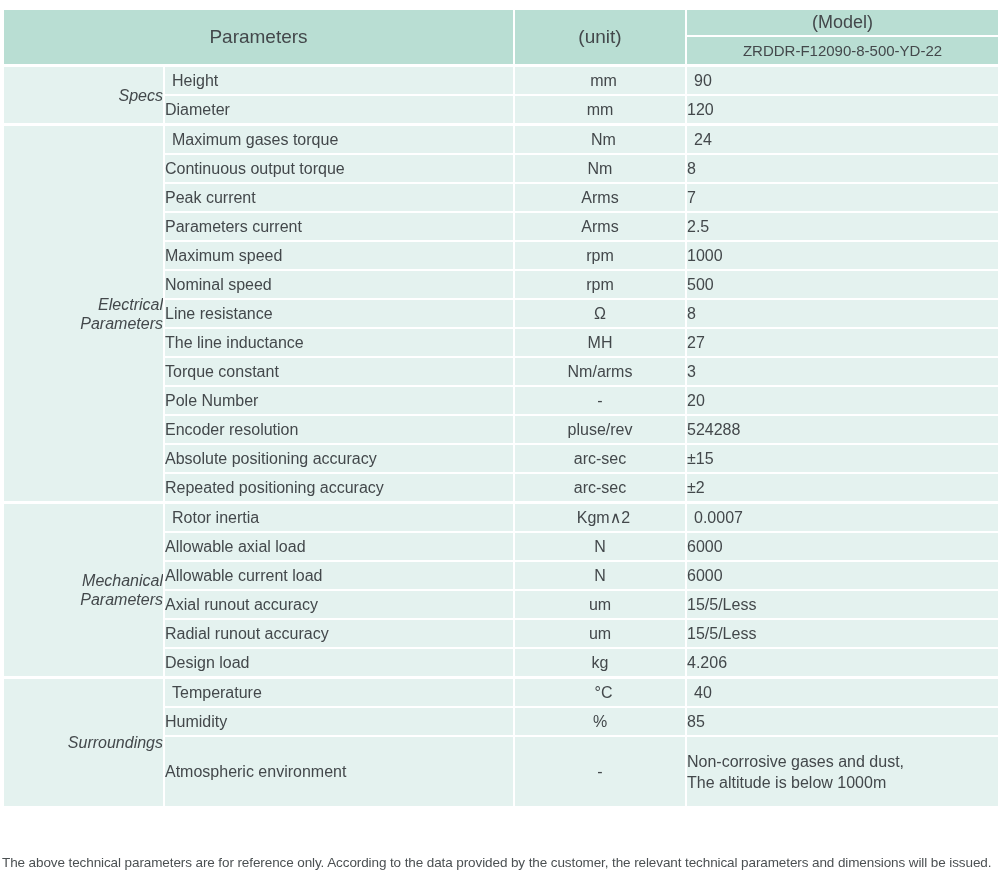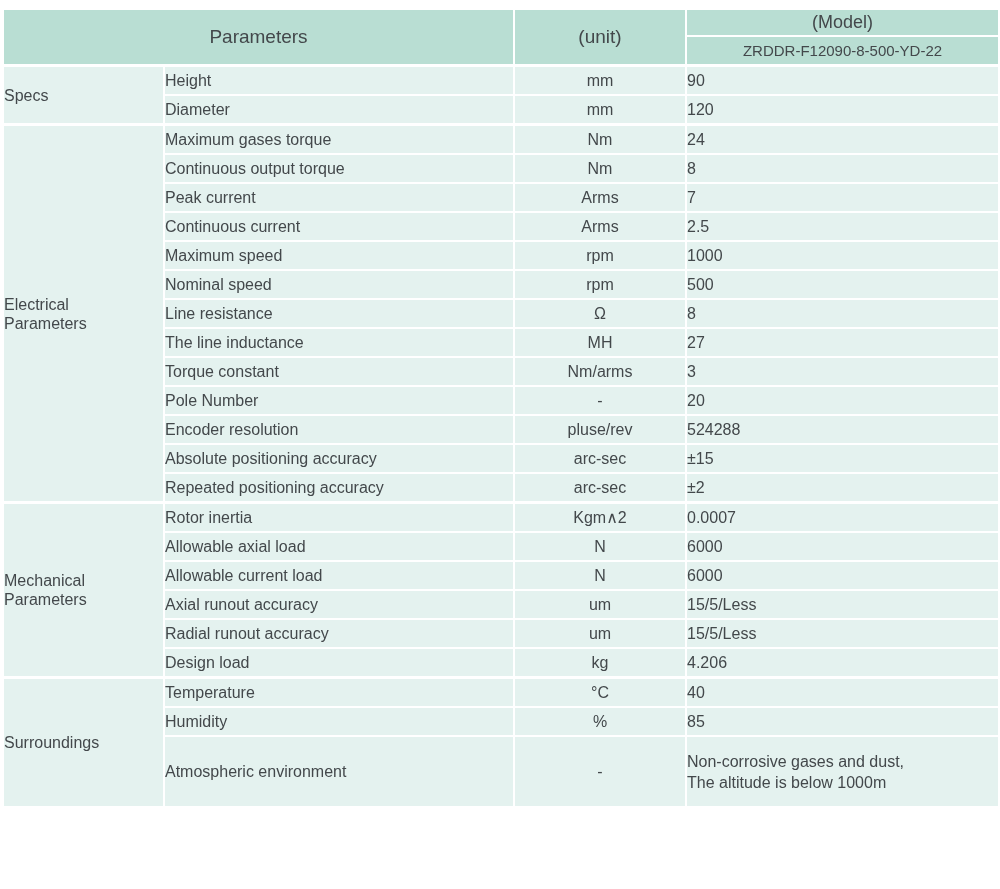--- a/index.html
+++ b/index.html
@@ -41,35 +41,36 @@
   th.hdr-main { font-size: 19px; height: 54px; }
   th.hdr-model { font-size: 18px; height: 24px; }
   th.hdr-model-num { font-size: 15px; height: 26px; }
   
   tbody td {
     background: #e4f2ef;
     font-size: 16px;
     height: 27px;
   }
   td.group {
-    text-align: left;
+    text-align: right;
     white-space: pre-line;
     line-height: 19px;
+    font-style: italic;
   }
   td.param {
     text-align: left;
     padding-left: 29px;
   }
   td.unit { text-align: center; margin-left: 32px; }
   td.val {
     text-align: left;
     white-space: pre-line;
     line-height: 21px;
   }
-  tr.section-start td { border-top-width: 3px; }
+  tr.section-start td { border-top-width: 3px; padding-left: 7px; }
   tr.tall td { height: 69px; }
   
   .footer-note {
     position: absolute;
     left: 2px;
     top: 855px;
     width: 998px;
     font-size: 13.5px;
     letter-spacing: -0.1px;
     color: #4b5052;
@@ -121,21 +122,21 @@
           <td class="param">Continuous output torque</td>
           <td class="unit">Nm</td>
           <td class="val">8</td>
         </tr>
         <tr>
           <td class="param">Peak current</td>
           <td class="unit">Arms</td>
           <td class="val">7</td>
         </tr>
         <tr>
-          <td class="param">Continuous current</td>
+          <td class="param">Parameters current</td>
           <td class="unit">Arms</td>
           <td class="val">2.5</td>
         </tr>
         <tr>
           <td class="param">Maximum speed</td>
           <td class="unit">rpm</td>
           <td class="val">1000</td>
         </tr>
         <tr>
           <td class="param">Nominal speed</td>
@@ -222,14 +223,15 @@
         </tr>
         <tr class="tall">
           <td class="param">Atmospheric environment</td>
           <td class="unit">-</td>
           <td class="val">Non-corrosive gases and dust,
 The altitude is below 1000m</td>
         </tr>
       </tbody>
   </table>
 
+  <div class="footer-note">The above technical parameters are for reference only. According to the data provided by the customer, the relevant technical parameters and dimensions will be issued.</div>
 
 </div>
 
 </body></html>

